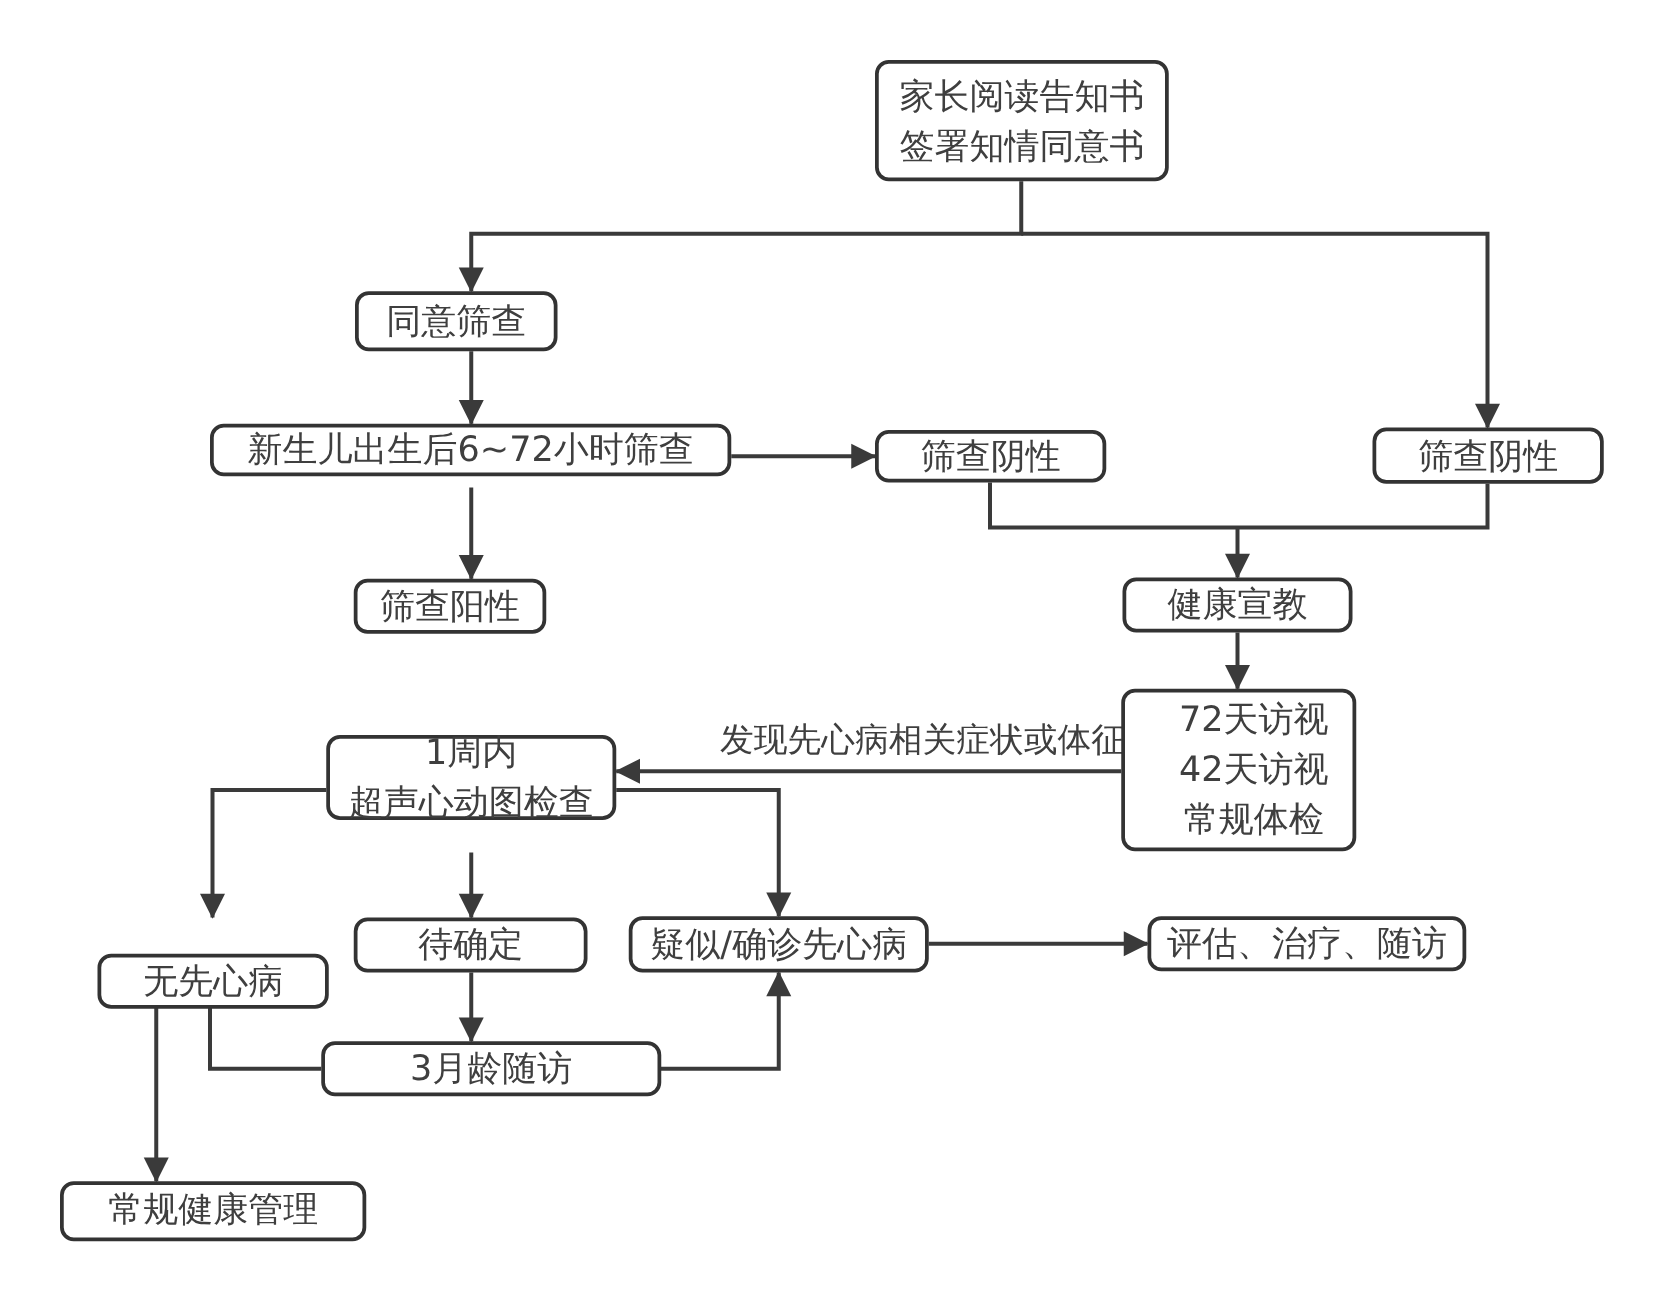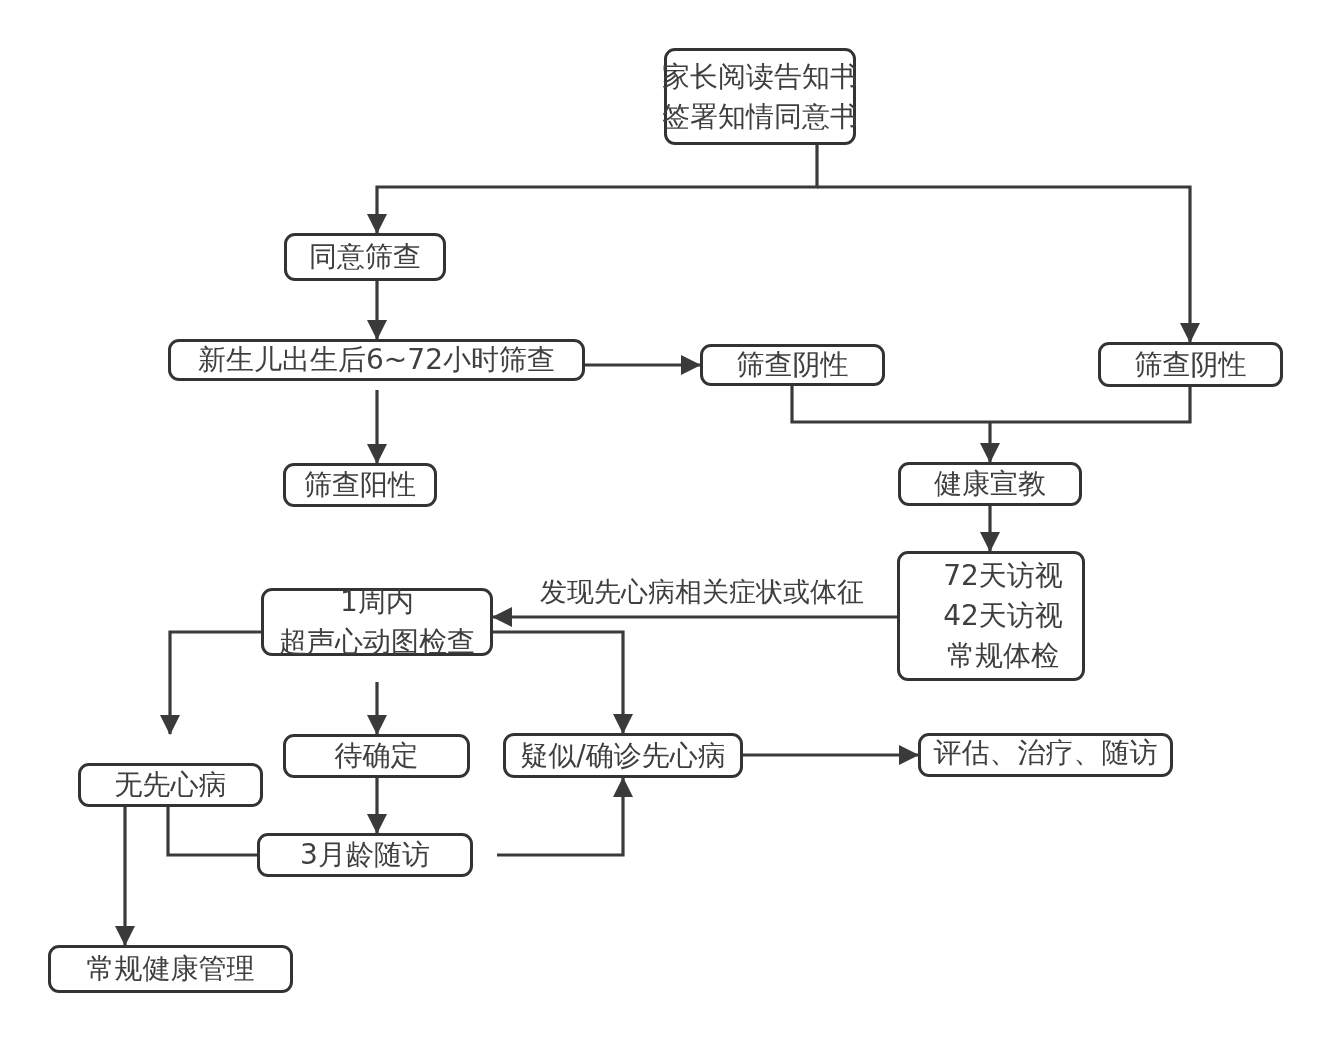--- a/index.html
+++ b/index.html
@@ -43,20 +43,21 @@
     line-height: 40px;
     text-align: center;
     white-space: nowrap;
   }
   .edge-label {
     position: absolute;
     transform: translate(-50%, -50%);
     color: #3f3f3f;
     font-size: 27px;
     white-space: nowrap;
+    margin-left: 36px;
   }
 </style>
 </head>
 <body>
 
 <div id="stage">
   <svg id="edges" xmlns="http://www.w3.org/2000/svg">
     <defs>
       <marker id="arrowhead" markerUnits="userSpaceOnUse" markerWidth="26" markerHeight="26" refX="20" refY="13" orient="auto">
         <path d="M1,3 L21,13 L1,23 Z" fill="#3a3a3a"></path>
@@ -74,21 +75,21 @@
       <polyline points="377,682 377,734" class="edge" marker-end="url(#arrowhead)"></polyline>
       <polyline points="261,632 170,632 170,734" class="edge" marker-end="url(#arrowhead)"></polyline>
       <polyline points="493,632 623,632 623,733" class="edge" marker-end="url(#arrowhead)"></polyline>
       <polyline points="377,778 377,833" class="edge" marker-end="url(#arrowhead)"></polyline>
       <polyline points="257,855 168,855 168,778" class="edge" marker-end="url(#arrowhead)"></polyline>
       <polyline points="497,855 623,855 623,778" class="edge" marker-end="url(#arrowhead)"></polyline>
       <polyline points="125,778 125,945" class="edge" marker-end="url(#arrowhead)"></polyline>
       <polyline points="743,755 918,755" class="edge" marker-end="url(#arrowhead)"></polyline>
     </svg>
   <div class="edge-label" style="left: 702px; top: 592px;">发现先心病相关症状或体征</div>
-<div class="node" style="left: 664px; top: 48px; width: 192px; height: 97px;">
+<div class="node" style="left: 700px; top: 48px; width: 235px; height: 97px;">
       <div class="node-line">家长阅读告知书</div>
       <div class="node-line">签署知情同意书</div>
     </div>
     <div class="node" style="left: 284px; top: 233px; width: 162px; height: 48px;">
       <div class="node-line">同意筛查</div>
     </div>
     <div class="node" style="left: 1098px; top: 342px; width: 185px; height: 45px;">
       <div class="node-line">筛查阴性</div>
     </div>
     <div class="node" style="left: 168px; top: 339px; width: 417px; height: 42px;">
@@ -114,22 +115,22 @@
     </div>
     <div class="node" style="left: 78px; top: 734px; width: 185px; height: 44px; margin-top: 29px;">
       <div class="node-line">无先心病</div>
     </div>
     <div class="node" style="left: 283px; top: 734px; width: 187px; height: 44px;">
       <div class="node-line">待确定</div>
     </div>
     <div class="node" style="left: 503px; top: 733px; width: 240px; height: 45px;">
       <div class="node-line">疑似/确诊先心病</div>
     </div>
-    <div class="node" style="left: 918px; top: 733px; width: 255px; height: 44px; font-family: Liberation Mono, monospace;">
+    <div class="node" style="left: 918px; top: 733px; width: 255px; height: 44px;">
       <div class="node-line">评估、治疗、随访</div>
     </div>
-    <div class="node" style="left: 257px; top: 833px; width: 216px; height: 44px;">
+    <div class="node" style="left: 257px; top: 833px; width: 272px; height: 44px;">
       <div class="node-line">3月龄随访</div>
     </div>
     <div class="node" style="left: 48px; top: 945px; width: 245px; height: 48px; font-family: Liberation Serif, serif;">
       <div class="node-line">常规健康管理</div>
     </div>
   </div>
 
 </body></html>

